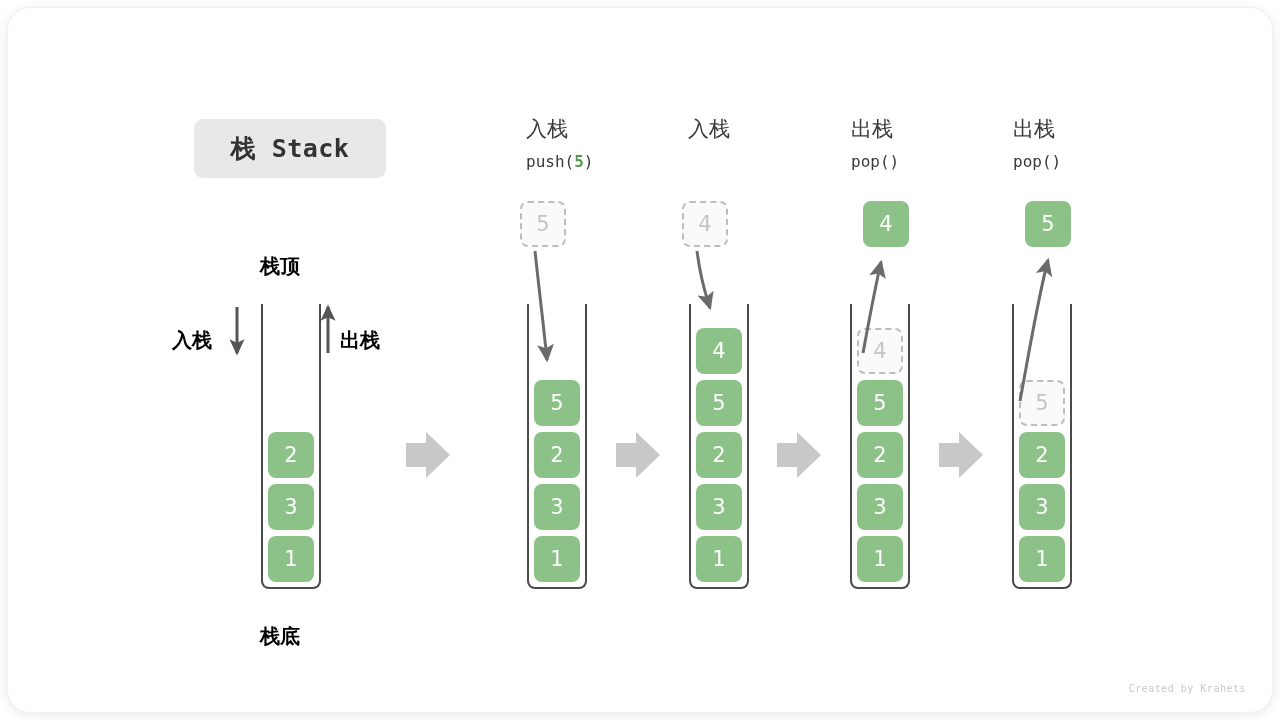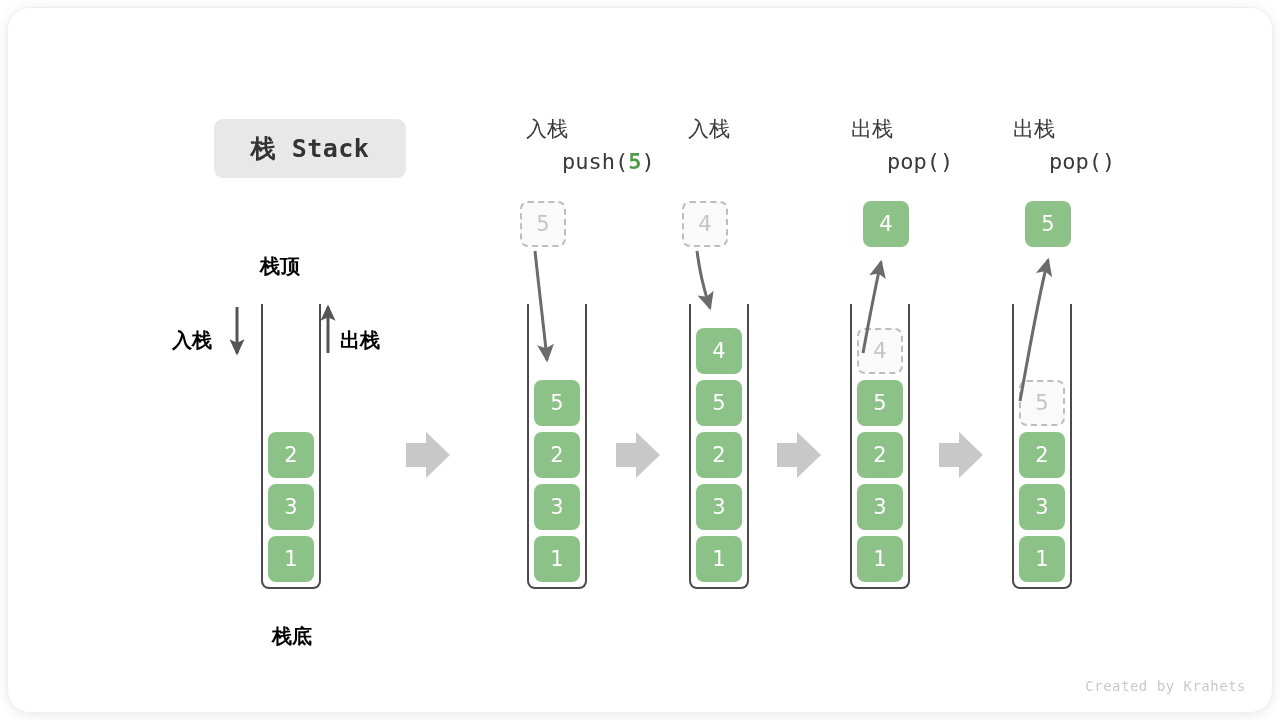--- a/index.html
+++ b/index.html
@@ -37,21 +37,20 @@
     background: #e8e8e8;
     border-radius: 9px;
     display: flex;
     align-items: center;
     justify-content: center;
     font-family: "DejaVu Sans Mono", "Liberation Mono", monospace;
     font-size: 25px;
     font-weight: bold;
     color: #333333;
     letter-spacing: 0.5px;
-    margin-left: 20px;
   }
 
   
   .cn-bold {
     position: absolute;
     font-family: "DejaVu Sans", "Liberation Sans", sans-serif;
     font-size: 19px;
     font-weight: bold;
     color: #000000;
     white-space: nowrap;
@@ -65,25 +64,24 @@
   }
   .col-head .cn {
     font-family: "DejaVu Sans", "Liberation Sans", sans-serif;
     font-size: 21px;
     color: #3a3a3a;
     display: block;
     line-height: 34px;
   }
   .col-head .code {
     font-family: "DejaVu Sans Mono", "Liberation Mono", monospace;
-    font-size: 22px;
+    font-size: 16px;
     color: #3a3a3a;
     display: block;
     line-height: 32px;
-    margin-left: 36px;
   }
   .col-head .code .arg { color: #4f9a4b; font-weight: bold; }
 
   
   .stack {
     position: absolute;
     width: 60px;
     border-left: 2px solid #4a4a4a;
     border-right: 2px solid #4a4a4a;
     border-bottom: 2px solid #4a4a4a;
@@ -123,21 +121,21 @@
     height: 704px;
     pointer-events: none;
   }
 
   
   .footer {
     position: absolute;
     right: 26px;
     bottom: 18px;
     font-family: "DejaVu Sans Mono", "Liberation Mono", monospace;
-    font-size: 14px;
+    font-size: 10px;
     color: #c9c9c9;
     letter-spacing: 0.5px;
   }
 </style>
 </head>
 <body>
 
 <div class="card">
 
   <div class="title-chip">栈 Stack</div>
@@ -147,21 +145,21 @@
   <div class="cn-bold" style="left:164px; top:319px; font-size:20px;">入栈</div>
 
   <div class="cn-bold" style="left:332px; top:319px; font-size:20px;">出栈</div>
 
   <div class="stack" style="left:253px; top:296px; height:285px;"></div>
 
   <div class="box" style="left:260px; top:424px;">2</div>
   <div class="box" style="left:260px; top:476px;">3</div>
   <div class="box" style="left:260px; top:528px;">1</div>
 
-  <div class="cn-bold" style="left:264px; top:615px; font-size:20px;">栈底</div>
+  <div class="cn-bold" style="left:252px; top:615px; font-size:20px;">栈底</div>
 
   <div class="col-head" style="left:518px; top:104px;">
     <span class="cn">入栈</span>
     <span class="code"><span>push(</span><span class="arg">5</span><span>)</span></span>
   </div>
 
   <div class="col-head" style="left:680px; top:104px;">
     <span class="cn">入栈</span>
   </div>
 

